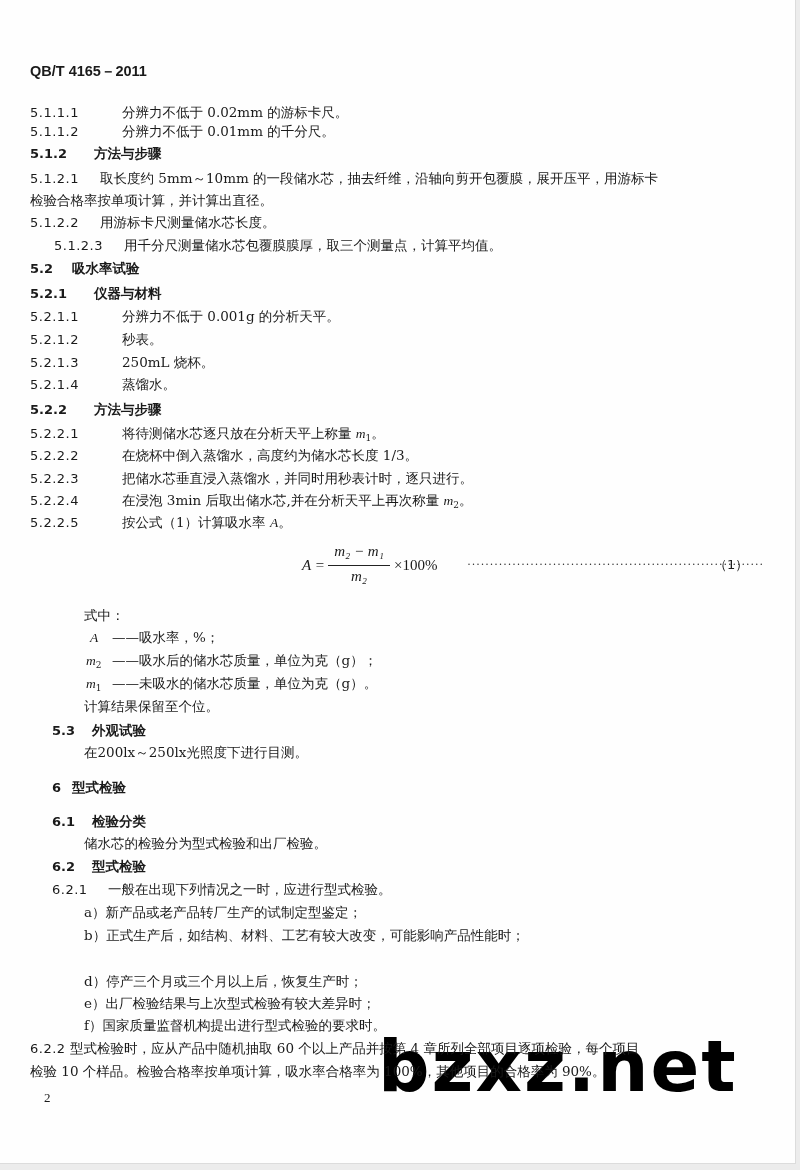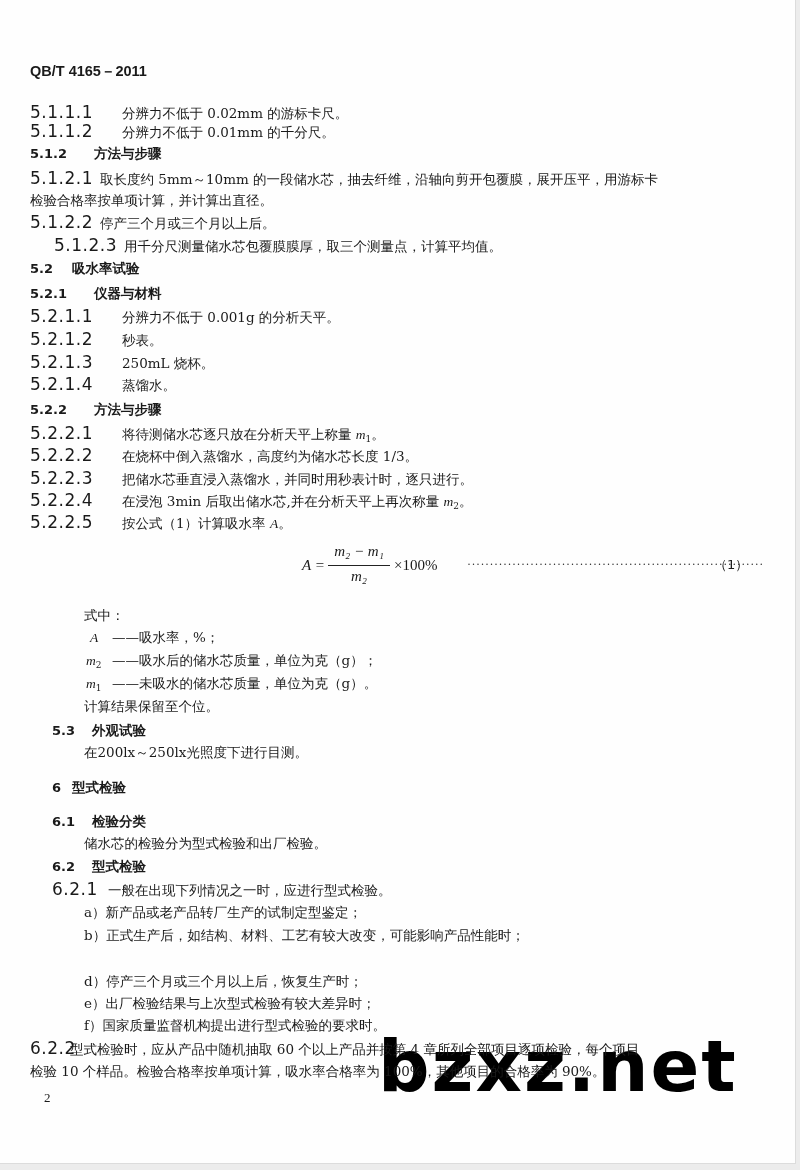--- a/index.html
+++ b/index.html
@@ -20,21 +20,21 @@
     font-family: "DejaVu Sans", "Liberation Sans", sans-serif;
     font-weight: bold; font-size: 72px; letter-spacing: 2px;
     color: #000000; line-height: 1; z-index: 0;
   }
   .line {
     position: absolute; left: 0; white-space: nowrap;
     font-size: 13.5px; line-height: 18px; z-index: 1;
   }
   .num {
     font-family: "DejaVu Sans", "Liberation Sans", sans-serif;
-    font-size: 17px; letter-spacing: 0.5px;
+    font-size: 13px; letter-spacing: 0.5px;
     display: inline-block;
   }
   .h { font-weight: bold; }
   .hnum { font-family: "DejaVu Sans", "Liberation Sans", sans-serif; font-weight: bold; font-size: 13px; }
   .doc-code {
     position: absolute; left: 30px; top: 62px;
     font-family: "Liberation Sans", sans-serif; font-weight: bold; font-size: 14.5px;
   }
   .i { font-style: italic; font-family: "Liberation Serif", serif; }
   .formula {
@@ -70,21 +70,21 @@
   <div class="line h" style="top:144px;left:30px;">
     <span class="hnum" style="display:inline-block;width:64px;">5.1.2</span><span>方法与步骤</span>
   </div>
   <div class="line" style="top:169px;left:30px;">
     <span class="num" style="width:70px;">5.1.2.1</span><span>取长度约 5mm～10mm 的一段储水芯，抽去纤维，沿轴向剪开包覆膜，展开压平，用游标卡</span>
   </div>
   <div class="line" style="top:191px;left:30px;">
     <span>检验合格率按单项计算，并计算出直径。</span>
   </div>
   <div class="line" style="top:213px;left:30px;">
-    <span class="num" style="width:70px;">5.1.2.2</span><span>停产三个月或三个月以上后。</span>
+    <span class="num" style="width:70px;">5.1.2.2</span><span>用游标卡尺测量储水芯长度。</span>
   </div>
   <div class="line" style="top:236px;left:30px;">
     <span class="num" style="width:70px;margin-left:24px;">5.1.2.3</span><span>用千分尺测量储水芯包覆膜膜厚，取三个测量点，计算平均值。</span>
   </div>
   <div class="line h" style="top:259px;left:30px;">
     <span class="hnum" style="display:inline-block;width:42px;">5.2</span><span>吸水率试验</span>
   </div>
   <div class="line h" style="top:284px;left:30px;">
     <span class="hnum" style="display:inline-block;width:64px;">5.2.1</span><span>仪器与材料</span>
   </div>

